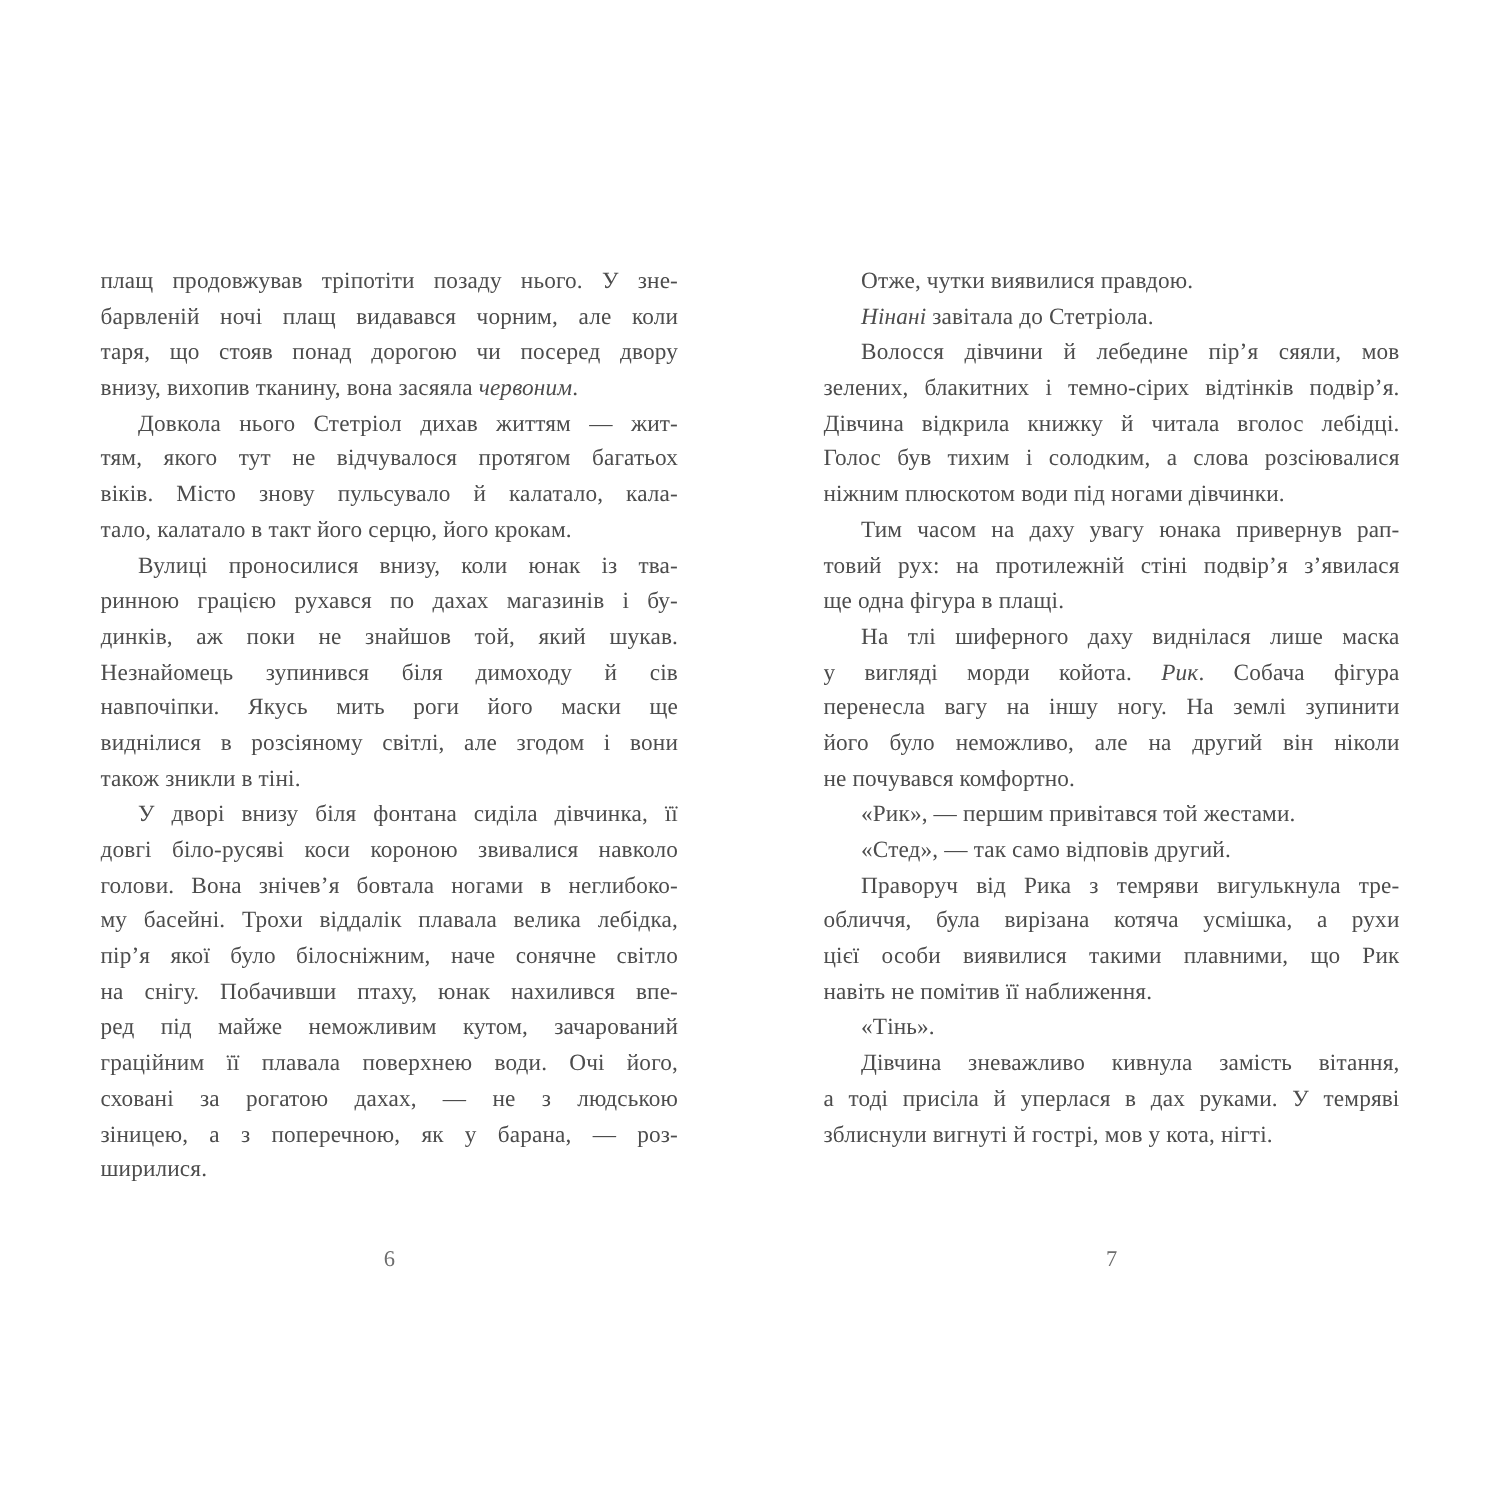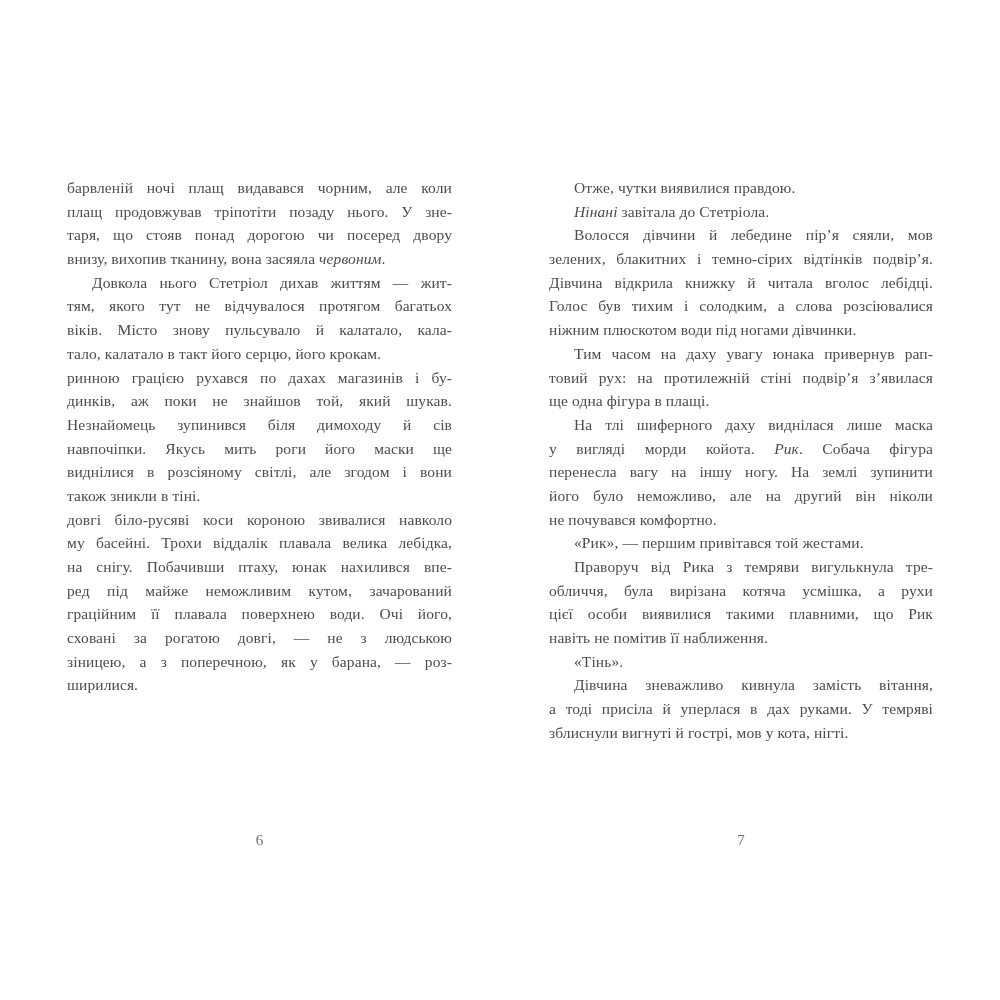--- a/index.html
+++ b/index.html
@@ -41,46 +41,50 @@
   .pn-right{left:549px;width:384px;}
 </style>
 </head>
 <body>
 
 <div class="spread">
 
   <section>
     <div class="text-column col-left">
         <div class="para">
+          <div class="line">плащ продовжував тріпотіти позаду нього. У зне-</div>
           <div class="line">барвленій ночі плащ видавався чорним, але коли</div>
-          <div class="line">плащ продовжував тріпотіти позаду нього. У зне-</div>
           <div class="line">таря, що стояв понад дорогою чи посеред двору</div>
           <div class="line last">внизу, вихопив тканину, вона засяяла <i>червоним</i>.</div>
         </div>
         <div class="para">
           <div class="line indent">Довкола нього Стетріол дихав життям — жит-</div>
           <div class="line">тям, якого тут не відчувалося протягом багатьох</div>
           <div class="line">віків. Місто знову пульсувало й калатало, кала-</div>
           <div class="line last">тало, калатало в такт його серцю, його крокам.</div>
         </div>
         <div class="para">
+          <div class="line indent">Вулиці проносилися внизу, коли юнак із тва-</div>
           <div class="line">ринною грацією рухався по дахах магазинів і бу-</div>
           <div class="line">динків, аж поки не знайшов той, який шукав.</div>
           <div class="line">Незнайомець зупинився біля димоходу й сів</div>
           <div class="line">навпочіпки. Якусь мить роги його маски ще</div>
           <div class="line">виднілися в розсіяному світлі, але згодом і вони</div>
           <div class="line last">також зникли в тіні.</div>
         </div>
         <div class="para">
+          <div class="line indent">У дворі внизу біля фонтана сиділа дівчинка, її</div>
           <div class="line">довгі біло-русяві коси короною звивалися навколо</div>
+          <div class="line">голови. Вона знічев’я бовтала ногами в неглибоко-</div>
           <div class="line">му басейні. Трохи віддалік плавала велика лебідка,</div>
+          <div class="line">пір’я якої було білосніжним, наче сонячне світло</div>
           <div class="line">на снігу. Побачивши птаху, юнак нахилився впе-</div>
           <div class="line">ред під майже неможливим кутом, зачарований</div>
           <div class="line">граційним її плавала поверхнею води. Очі його,</div>
-          <div class="line">сховані за рогатою довгі, — не з людською</div>
+          <div class="line">сховані за рогатою дахах, — не з людською</div>
           <div class="line">зіницею, а з поперечною, як у барана, — роз-</div>
           <div class="line last">ширилися.</div>
         </div>
       </div>
     <div class="page-number pn-left">6</div>
   </section>
 
   <section>
     <div class="text-column col-right">
         <div class="para">
@@ -105,20 +109,23 @@
           <div class="line indent">На тлі шиферного даху виднілася лише маска</div>
           <div class="line">у вигляді морди койота. <i>Рик</i>. Собача фігура</div>
           <div class="line">перенесла вагу на іншу ногу. На землі зупинити</div>
           <div class="line">його було неможливо, але на другий він ніколи</div>
           <div class="line last">не почувався комфортно.</div>
         </div>
         <div class="para">
           <div class="line indent last">«Рик», — першим привітався той жестами.</div>
         </div>
         <div class="para">
+          <div class="line indent last">«Стед», — так само відповів другий.</div>
+        </div>
+        <div class="para">
           <div class="line indent">Праворуч від Рика з темряви вигулькнула тре-</div>
           <div class="line">обличчя, була вирізана котяча усмішка, а рухи</div>
           <div class="line">цієї особи виявилися такими плавними, що Рик</div>
           <div class="line last">навіть не помітив її наближення.</div>
         </div>
         <div class="para">
           <div class="line indent last">«Тінь».</div>
         </div>
         <div class="para">
           <div class="line indent">Дівчина зневажливо кивнула замість вітання,</div>

